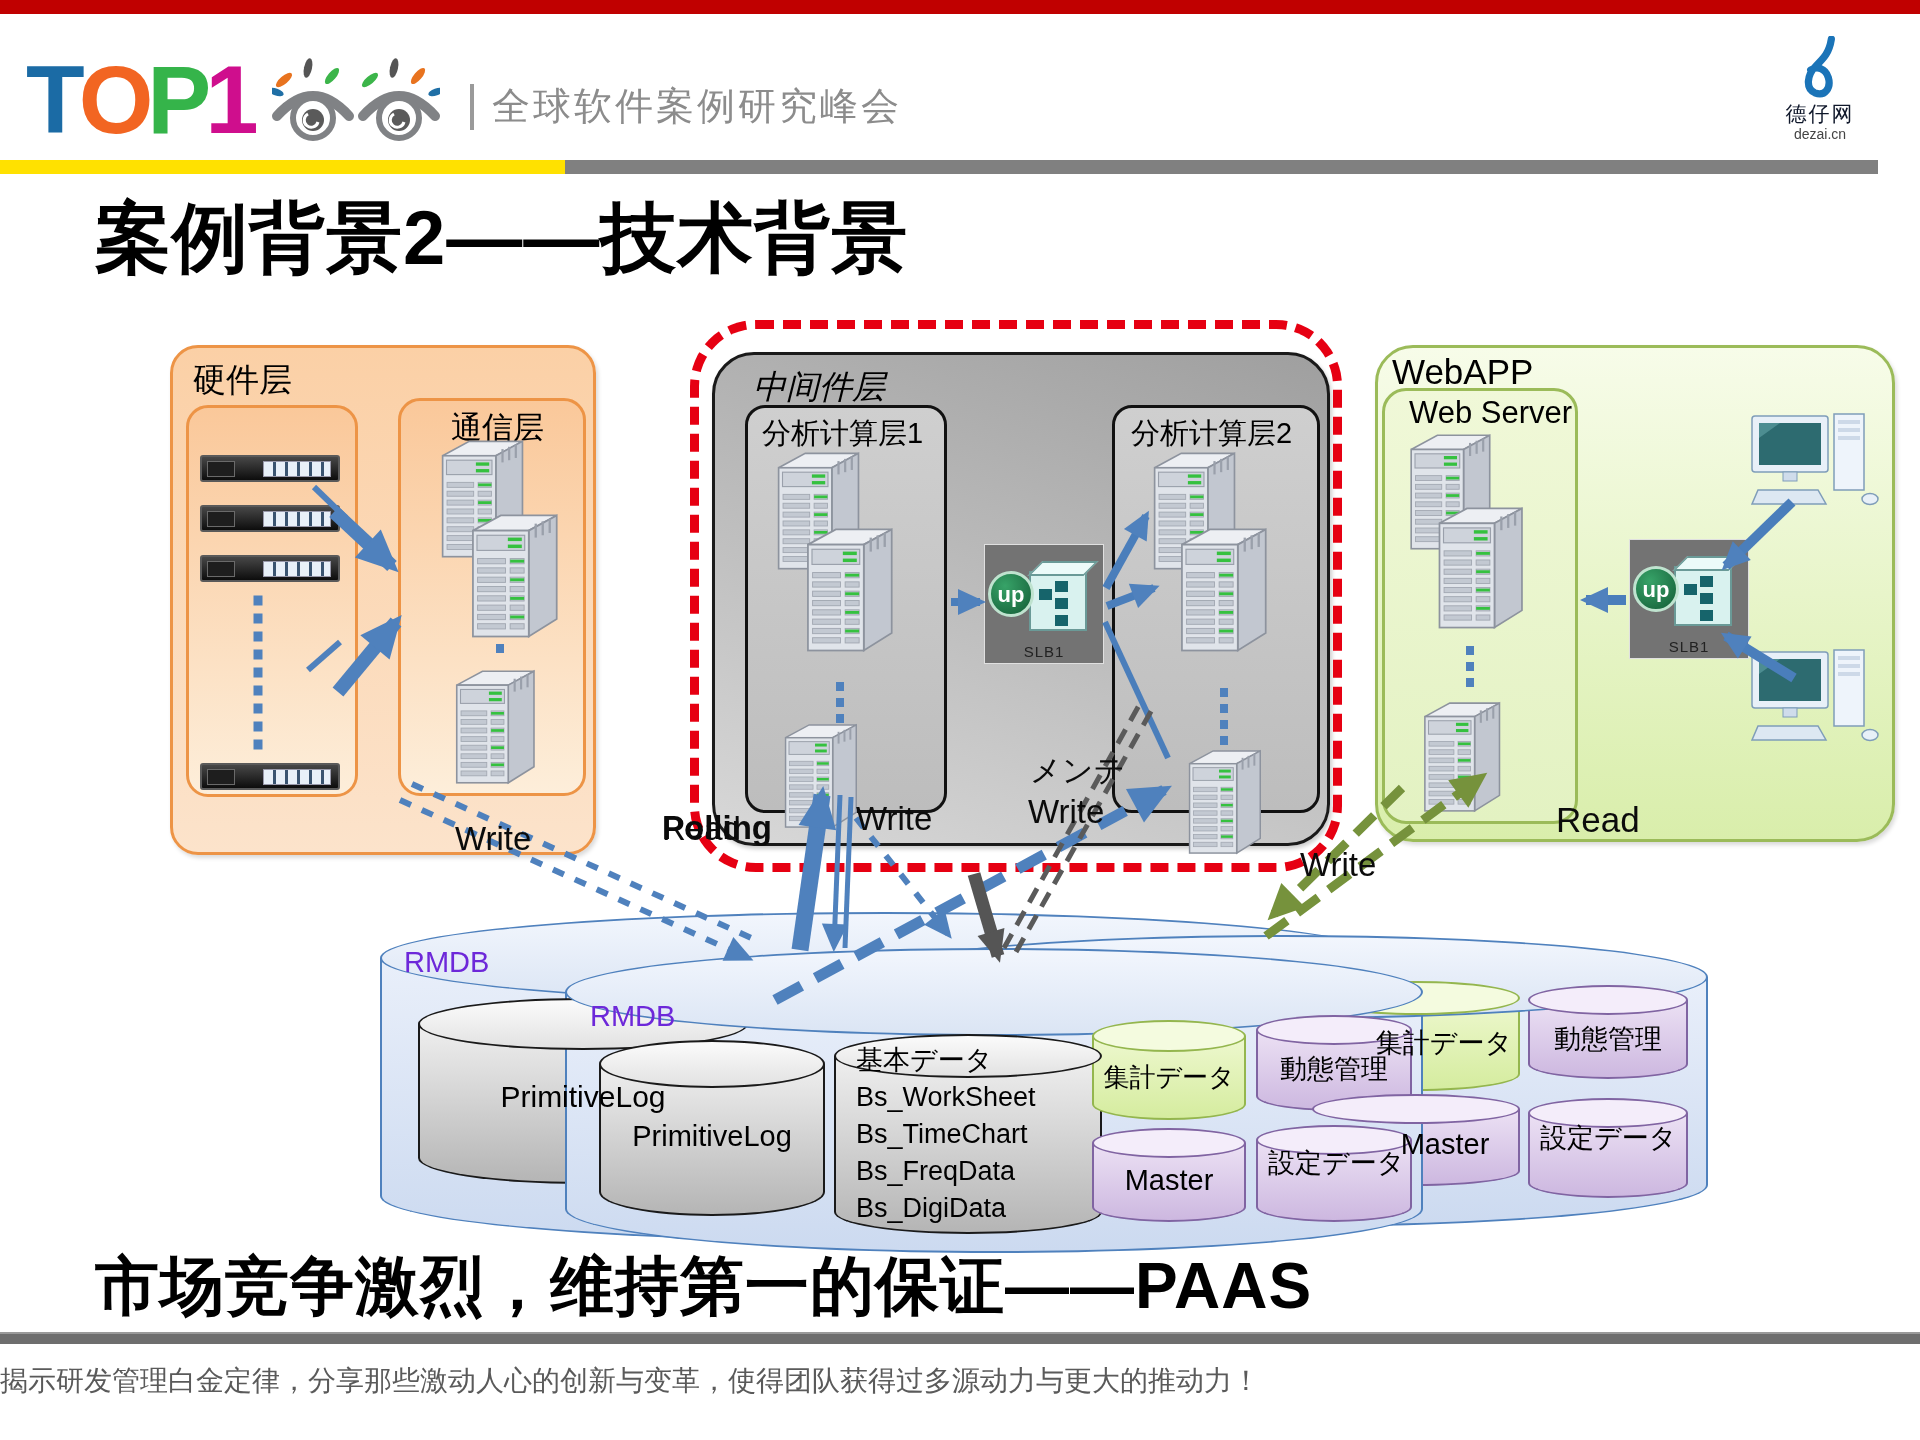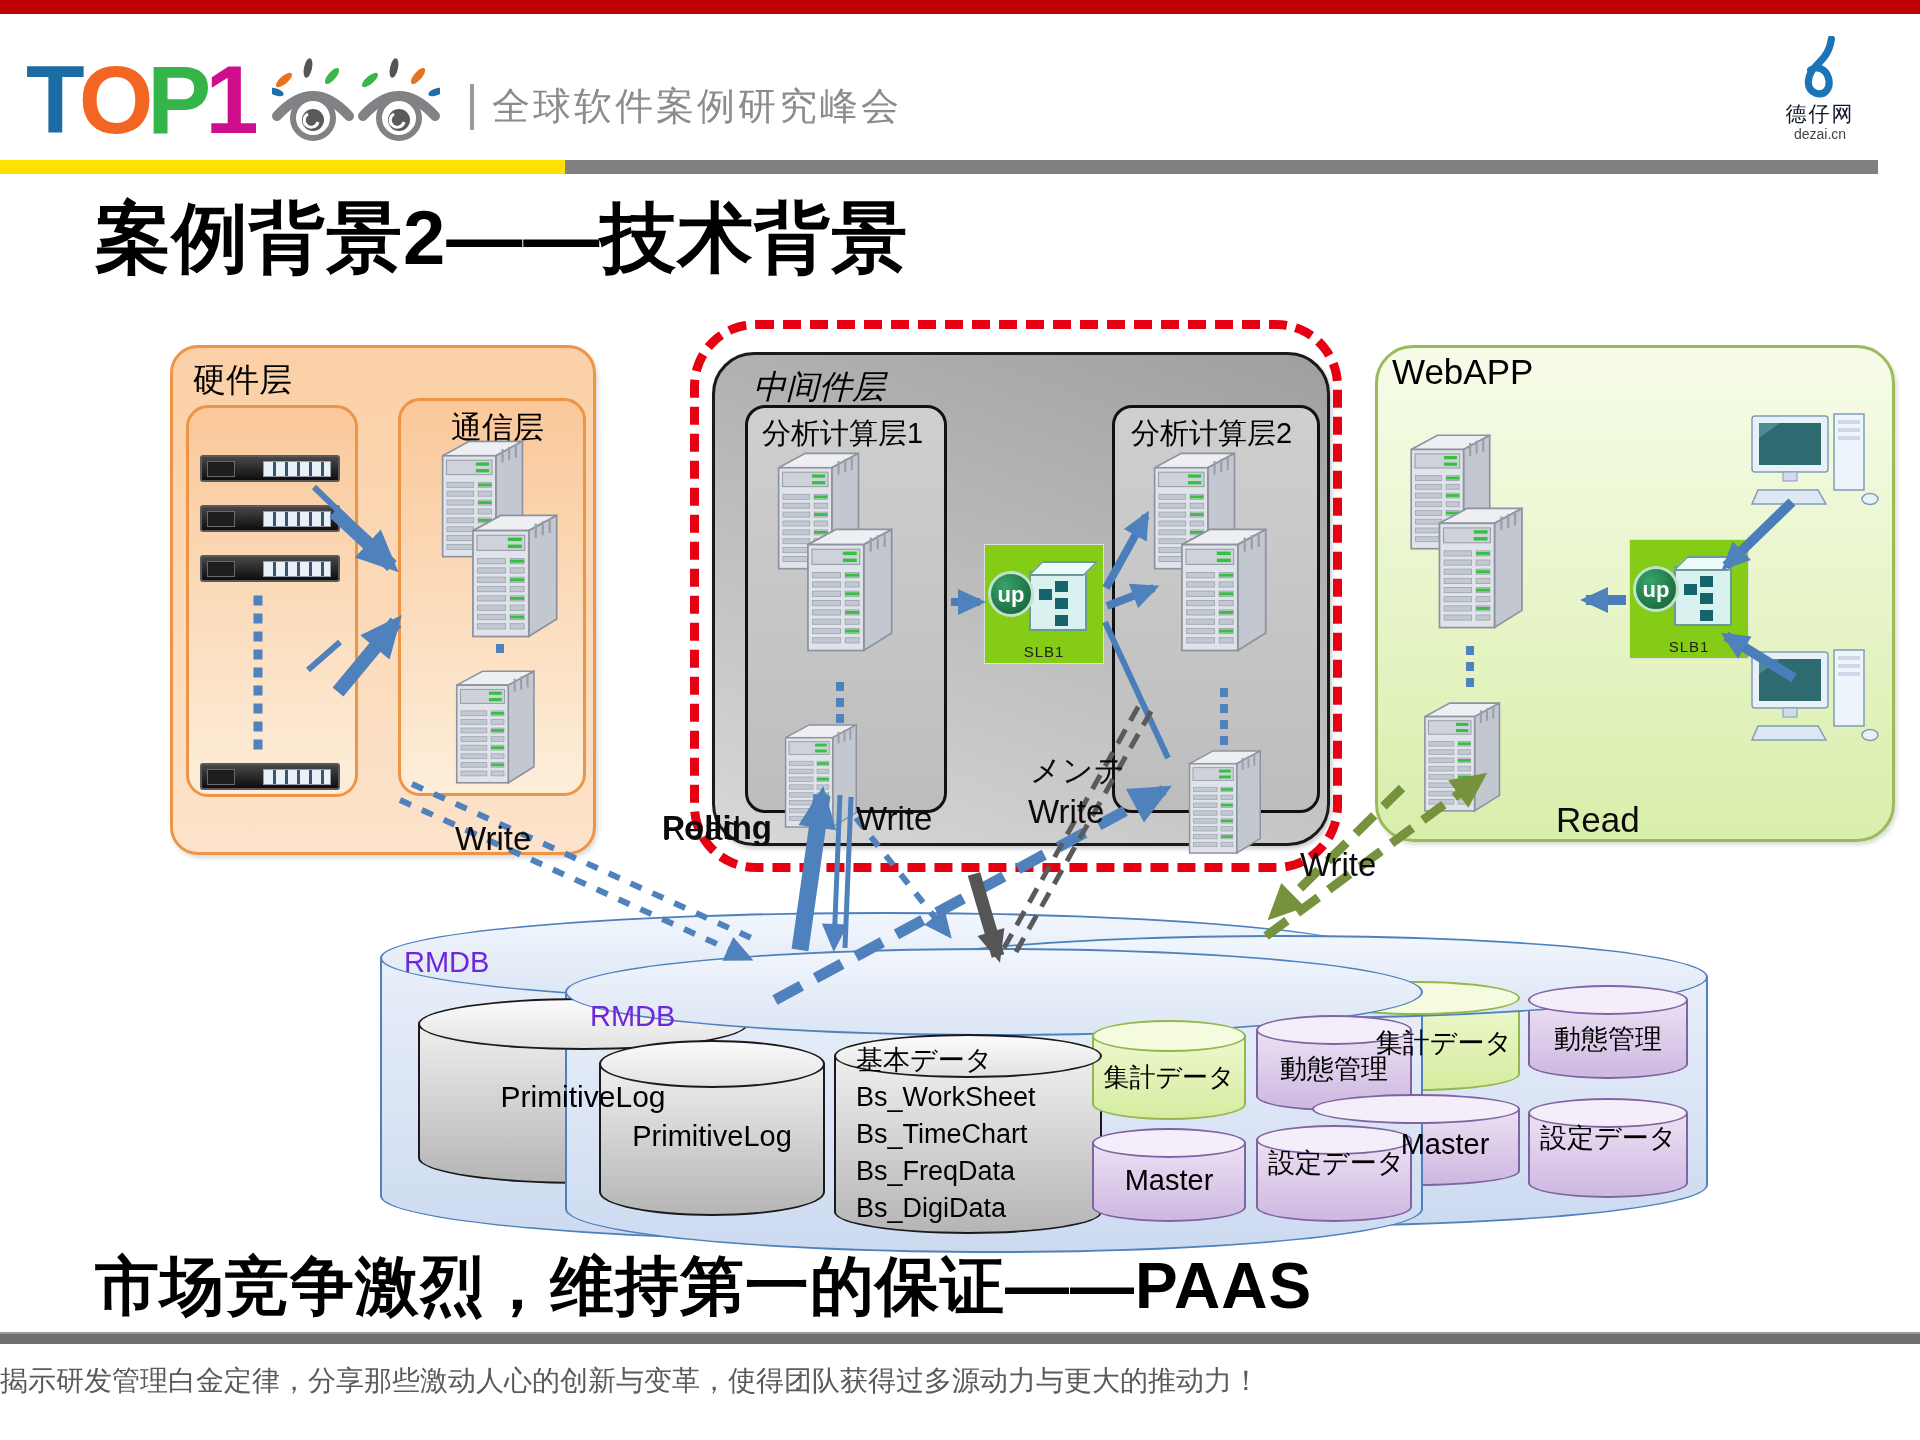--- a/index.html
+++ b/index.html
@@ -41,21 +41,21 @@
         border:2px solid #5a5a5a;border-radius:3px;box-sizing:border-box;}
   .rack::before{content:"";position:absolute;left:5px;top:4px;width:26px;height:14px;background:#1e1e1e;border:1px solid #6a6a6a;}
   .rack::after{content:"";position:absolute;right:7px;top:4px;width:66px;height:14px;border:1px solid #99a;
         background:repeating-linear-gradient(90deg,#e8f0f8 0 9px,#3a5470 9px 12px);}
 
   
   .srv{position:absolute;z-index:3;}
   .pc{position:absolute;z-index:3;}
 
   
-  .slb{position:absolute;width:118px;height:118px;background:#84cc16;box-shadow:0 0 0 1px #e0e0e0;z-index:4;}
+  .slb{position:absolute;width:118px;height:118px;background:#737373;box-shadow:0 0 0 1px #e0e0e0;z-index:4;}
   .slb-badge{position:absolute;left:3px;top:26px;width:46px;height:46px;border-radius:50%;
       background:radial-gradient(circle at 35% 30%,#37a368,#135c36);border:3px solid #bfe3cf;box-sizing:border-box;
       color:#fff;font-weight:bold;font-size:22px;text-align:center;line-height:41px;z-index:3;}
   .slb-box{position:absolute;left:44px;top:26px;width:54px;height:56px;background:#d9f2ef;border:2px solid #6a9a97;z-index:2;}
   .slb-box::before{content:"";position:absolute;left:4px;top:-12px;width:52px;height:11px;background:#ecfbf9;
       border:2px solid #6a9a97;transform:skewX(-45deg);}
   .slb-box i{position:absolute;left:24px;top:8px;width:13px;height:11px;background:#16646b;
       box-shadow:0 17px #16646b,0 34px #16646b,-16px 8px #16646b;}
   .slb-lbl{position:absolute;bottom:3px;width:100%;text-align:center;font-size:15px;color:#222;letter-spacing:1px;z-index:3;}
 
@@ -437,20 +437,23 @@
         <i></i>
       </div>
     <div class="slb-lbl">SLB1</div>
   </div>
 
   <div class="rbox red-dash" style="left:690px;top:320px;width:652px;height:552px;"></div>
 
   <div class="rbox green-outer" style="left:1375px;top:345px;width:520px;height:497px;">
     <div class="boxlabel" style="left:14px;top:4px;font-size:35px;">WebAPP</div>
   </div>
+  <div class="rbox green-inner" style="left:1382px;top:388px;width:196px;height:436px;">
+    <div class="boxlabel" style="left:24px;top:4px;font-size:31px;">Web Server</div>
+  </div>
   <div class="srv" style="left:1395px;top:432px;width:100px;height:120px;"><svg viewBox="0 0 90 110" width="100%" height="100%">
         <polygon points="14,16 38,3 86,3 62,16" fill="#edeff3" stroke="#8d939e" stroke-width="1.5"></polygon>
         <polygon points="62,16 86,3 86,92 62,107" fill="#c2c7d0" stroke="#8d939e" stroke-width="1.5"></polygon>
         <rect x="14" y="16" width="48" height="91" fill="#e0e4ea" stroke="#8d939e" stroke-width="1.5"></rect>
         <rect x="17.5" y="20" width="41" height="13" fill="#ced3db" stroke="#9aa0ab" stroke-width="1"></rect>
         <rect x="44" y="22" width="12" height="3" fill="#35c13f"></rect>
         <rect x="44" y="28" width="12" height="3" fill="#35c13f"></rect>
         <line x1="68" y1="10" x2="68" y2="22" stroke="#9aa0ab" stroke-width="2"></line>
         <line x1="74" y1="8" x2="74" y2="20" stroke="#9aa0ab" stroke-width="2"></line>
         <line x1="80" y1="6" x2="80" y2="18" stroke="#9aa0ab" stroke-width="2"></line>

